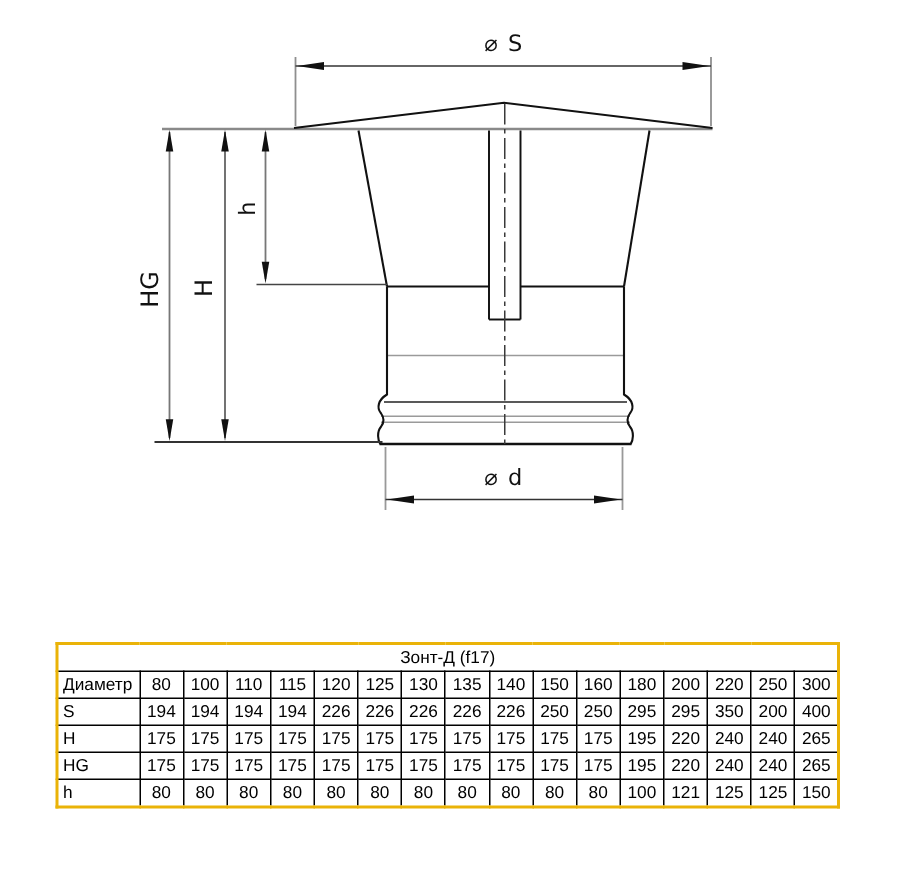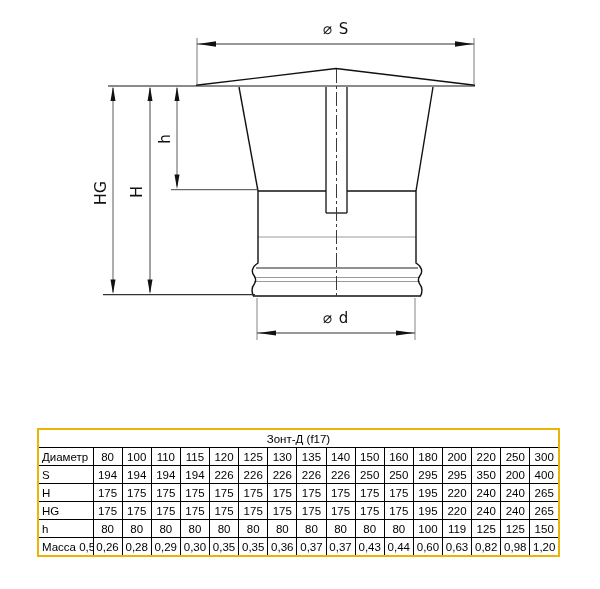--- a/index.html
+++ b/index.html
@@ -245,41 +245,22 @@
             <td>80</td>
             <td>80</td>
             <td>80</td>
             <td>80</td>
             <td>80</td>
             <td>80</td>
             <td>80</td>
             <td>80</td>
             <td>80</td>
             <td>100</td>
-            <td>119</td>
+            <td>121</td>
             <td>125</td>
             <td>125</td>
             <td>150</td>
           </tr>
-          <tr>
-            <td class="rowlabel">Масса 0,5</td>
-            <td>0,26</td>
-            <td>0,28</td>
-            <td>0,29</td>
-            <td>0,30</td>
-            <td>0,35</td>
-            <td>0,35</td>
-            <td>0,36</td>
-            <td>0,37</td>
-            <td>0,37</td>
-            <td>0,43</td>
-            <td>0,44</td>
-            <td>0,60</td>
-            <td>0,63</td>
-            <td>0,82</td>
-            <td>0,98</td>
-            <td>1,20</td>
-          </tr>
         </tbody>
     </table>
   </div>
 
 </div>
 
 </body></html>

